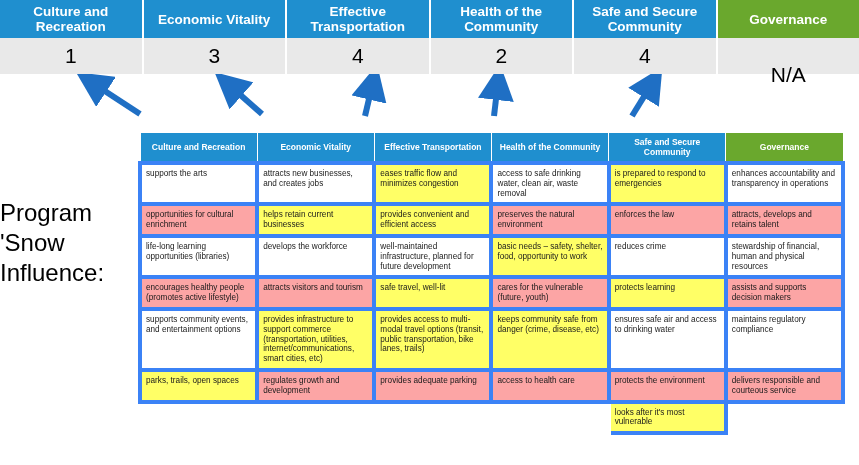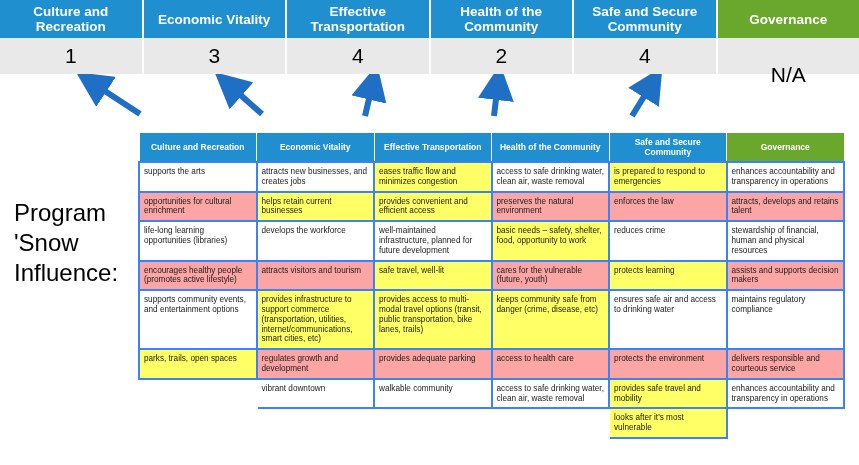--- a/index.html
+++ b/index.html
@@ -71,21 +71,21 @@
     position: absolute;
     left: 0;
     top: 74px;
     width: 859px;
     height: 58px;
   }
 
   
   #caption {
     position: absolute;
-    left: 14px;
+    left: 0;
     top: 198px;
     width: 120px;
     font-size: 24px;
     line-height: 30px;
     color: #000000;
     text-align: left;
   }
 
   
   #matrix {
@@ -107,21 +107,21 @@
     border: 1px solid #ffffff;
     height: 22px;
     vertical-align: middle;
   }
   #matrix th.gov { background: #6aa82d; }
   #matrix td {
     font-size: 8.2px;
     line-height: 9.8px;
     color: #1a1a1a;
     padding: 4px 4px;
-    border: 2px solid #3b82f6;
+    border: 4px solid #3b82f6;
     vertical-align: top;
     background: #ffffff;
   }
   #matrix tr.alt td { background: #fca5a5; }
   #matrix td.hl { background: #ffff66 !important; margin-top: 44px; }
   #matrix td.empty { background: #ffffff !important; border-color: #ffffff; }
   #matrix tr.alt td.empty { background: #ffffff !important; }
 </style>
 </head>
 <body>
@@ -228,28 +228,20 @@
         <td>maintains regulatory compliance</td>
       </tr>
       <tr class="alt">
         <td class="hl">parks, trails, open spaces</td>
         <td>regulates growth and development</td>
         <td>provides adequate parking</td>
         <td>access to health care</td>
         <td>protects the environment</td>
         <td>delivers responsible and courteous service</td>
       </tr>
-      <tr>
-        <td class="empty"></td>
-        <td>vibrant downtown</td>
-        <td>walkable community</td>
-        <td>access to safe drinking water, clean air, waste removal</td>
-        <td class="hl">provides safe travel and mobility</td>
-        <td>enhances accountability and transparency in operations</td>
-      </tr>
       <tr class="alt">
         <td class="empty"></td>
         <td class="empty"></td>
         <td class="empty"></td>
         <td class="empty"></td>
         <td class="hl">looks after it's most vulnerable</td>
         <td class="empty"></td>
       </tr>
     </tbody>
 </table>

